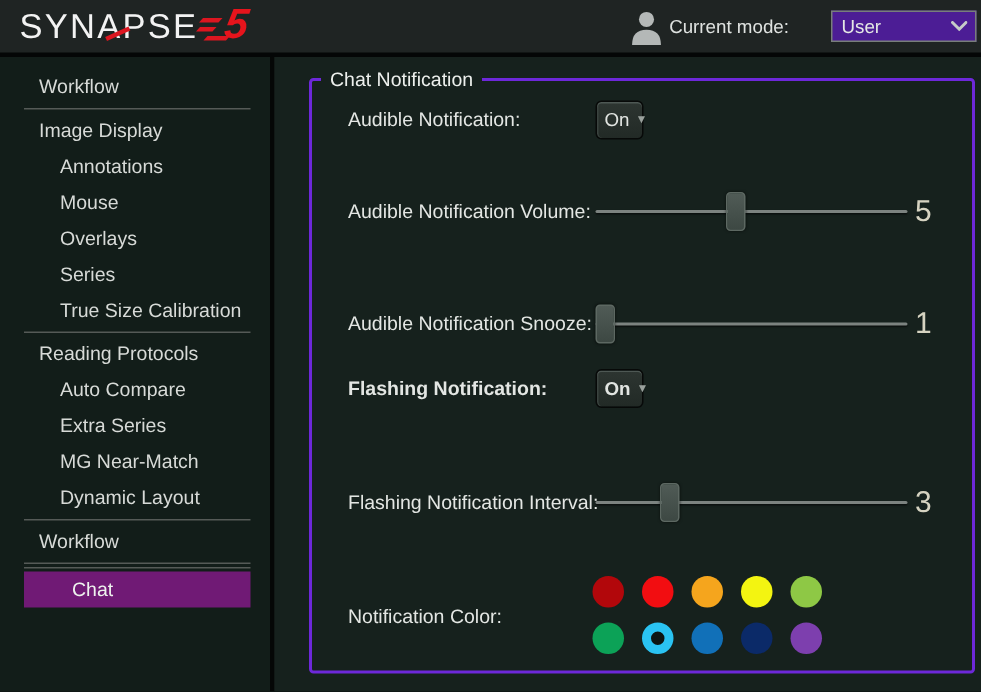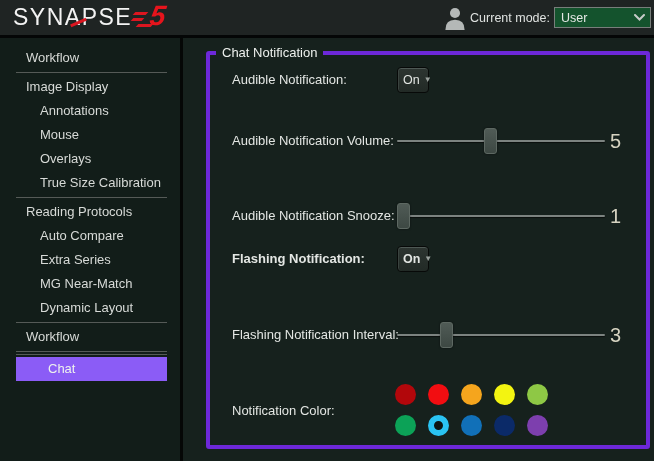--- a/index.html
+++ b/index.html
@@ -15,33 +15,33 @@
   .logo-five-wrap{position:relative;margin-left:10px;width:38px;height:32px;}
   .logo-five{position:absolute;left:8px;top:-1px;font-size:28px;font-weight:bold;
              font-style:italic;color:#e6141c;transform:skewX(-8deg);line-height:30px;}
   .speed{position:absolute;background:#dc1620;height:3px;transform:skewX(-42deg);}
   .speed1{left:-8px;top:10px;width:13px;}
   .speed2{left:-10px;top:16px;width:11px;}
   .speed3{left:-5px;top:22px;width:15px;}
   .mode{margin-left:auto;display:flex;align-items:center;gap:4px;}
   .mode-label{font-size:12.5px;color:#dfe2e0;}
   .mode-select{display:flex;align-items:center;justify-content:space-between;width:97px;height:21px;
-               box-sizing:border-box;background:#14532d;border:1px solid #787e7b;
-               padding:0 5px 0 6px;font-size:12.5px;color:#e5e8e5;cursor:default;}
+               box-sizing:border-box;background:#4c1d95;border:1px solid #787e7b;
+               padding:0 5px 0 6px;font-size:12.5px;color:#e5e8e5;cursor:default;margin-left:24px;}
   
   .body-wrap{display:flex;height:423px;}
   .sidebar{width:180px;background:#121d19;border-right:3px solid #050706;padding-top:8px;}
   .sb-item{height:24px;line-height:24px;margin-left:16px;width:151px;padding-left:10px;
            box-sizing:border-box;font-size:13px;color:#d7dad7;white-space:nowrap;cursor:default;}
   .sb-item.sub{padding-left:24px;}
-  .sb-item.selected{background:#8b5cf6;color:#eef2ee;padding-left:32px;}
+  .sb-item.selected{background:#701a75;color:#eef2ee;padding-left:32px;}
   .sb-divider{height:1px;background:#555a57;margin:2px 0 2px 16px;width:151px;}
   .content{position:relative;flex:1;background:#16211d;}
   fieldset.group{position:absolute;left:23px;top:7px;width:444px;height:404px;box-sizing:border-box;
-                 border:4px solid #6d28d9;border-radius:3px;margin:0;padding:0;}
+                 border:2px solid #6d28d9;border-radius:3px;margin:0;padding:0;}
   fieldset.group legend{margin-left:6px;padding:0 6px;font-size:13px;color:#edf0ed;}
   
   .row{position:absolute;left:0;width:100%;height:26px;}
   .row.colors-row{height:52px;}
   .lbl{position:absolute;left:49px;top:0;line-height:26px;font-size:13px;color:#e3e6e3;}
   .colors-row .lbl{top:14px;}
   .val{position:absolute;left:427px;top:0;line-height:26px;font-size:20px;color:#d6d3c1;}
   .slider{position:absolute;left:214px;top:0;width:208px;height:26px;}
   .track{position:absolute;left:0;right:0;top:12px;height:2px;background:#7c8380;
          border-radius:1px;box-shadow:0 1px 1px rgba(0,0,0,.55);}
@@ -92,20 +92,21 @@
   </header>
 
   <div class="body-wrap">
     <nav class="sidebar" id="sidebar">
         <div class="sb-item">Workflow</div>
         <div class="sb-divider"></div>
         <div class="sb-item">Image Display</div>
         <div class="sb-item sub">Annotations</div>
         <div class="sb-item sub">Mouse</div>
         <div class="sb-item sub">Overlays</div>
+        <div class="sb-item sub">Series</div>
         <div class="sb-item sub">True Size Calibration</div>
         <div class="sb-divider"></div>
         <div class="sb-item">Reading Protocols</div>
         <div class="sb-item sub">Auto Compare</div>
         <div class="sb-item sub">Extra Series</div>
         <div class="sb-item sub">MG Near-Match</div>
         <div class="sb-item sub">Dynamic Layout</div>
         <div class="sb-divider"></div>
         <div class="sb-item">Workflow</div>
         <div class="sb-divider"></div>

